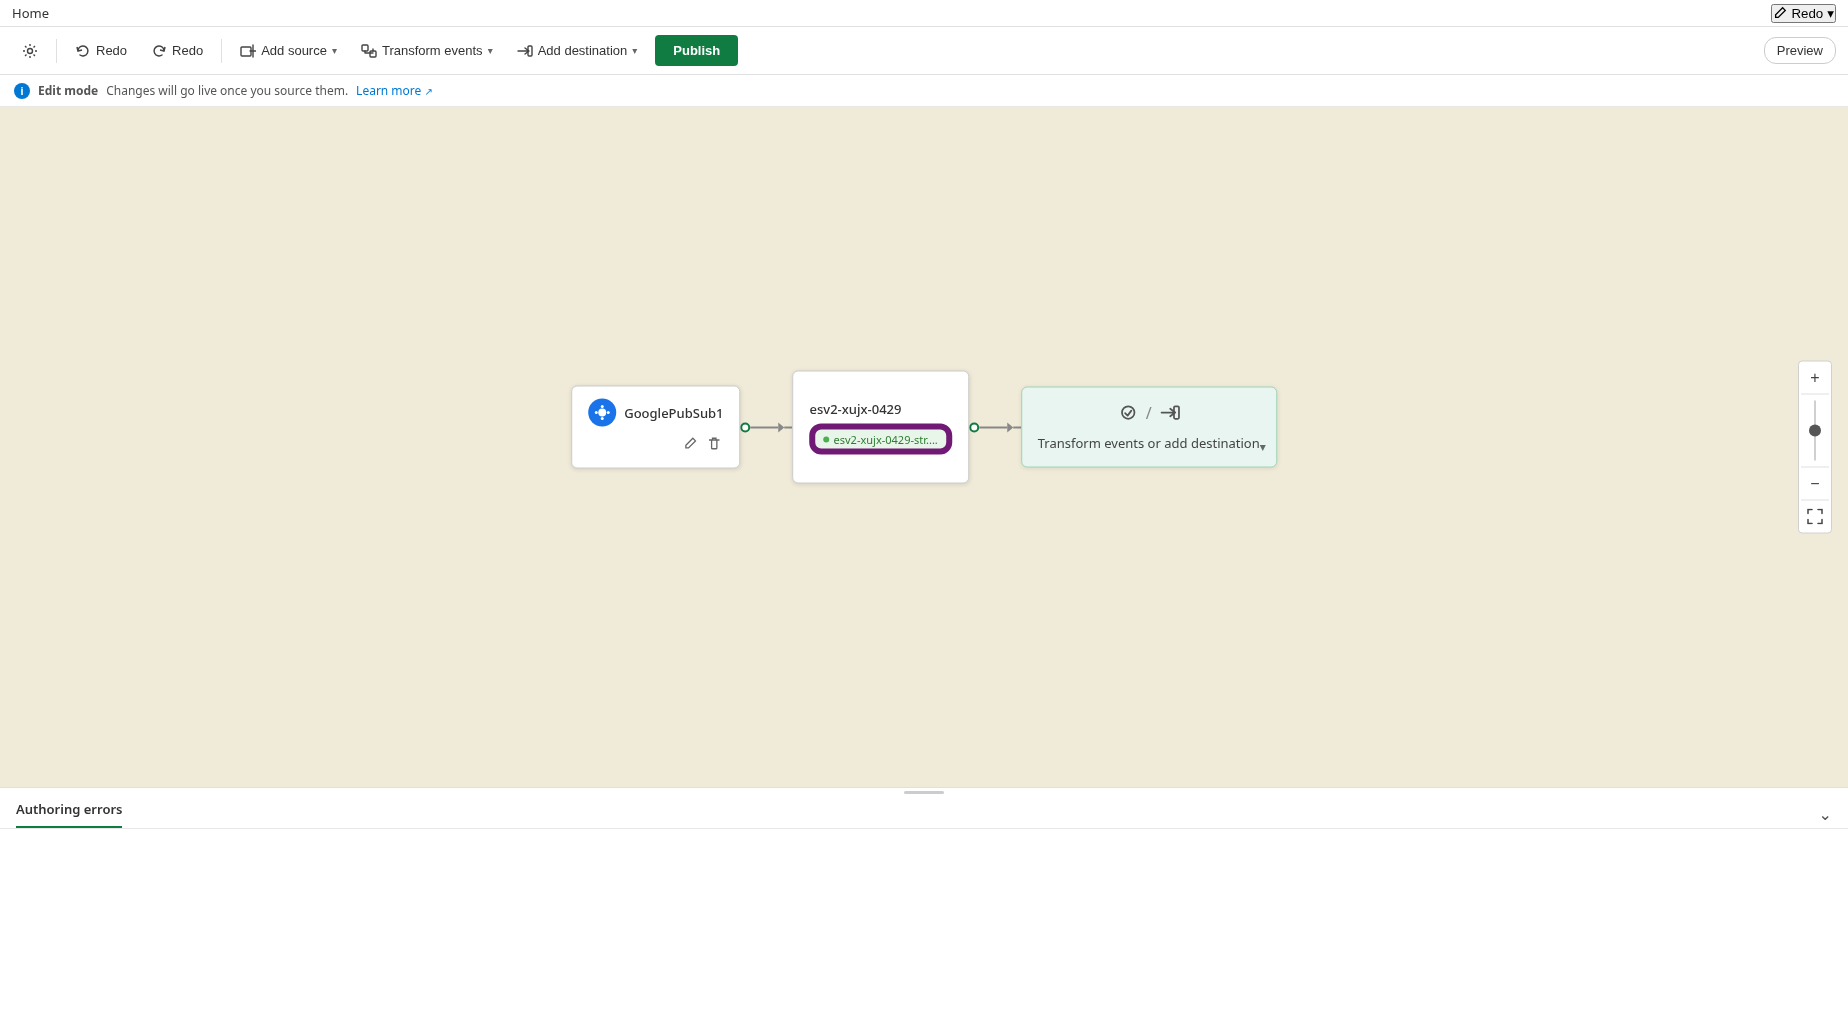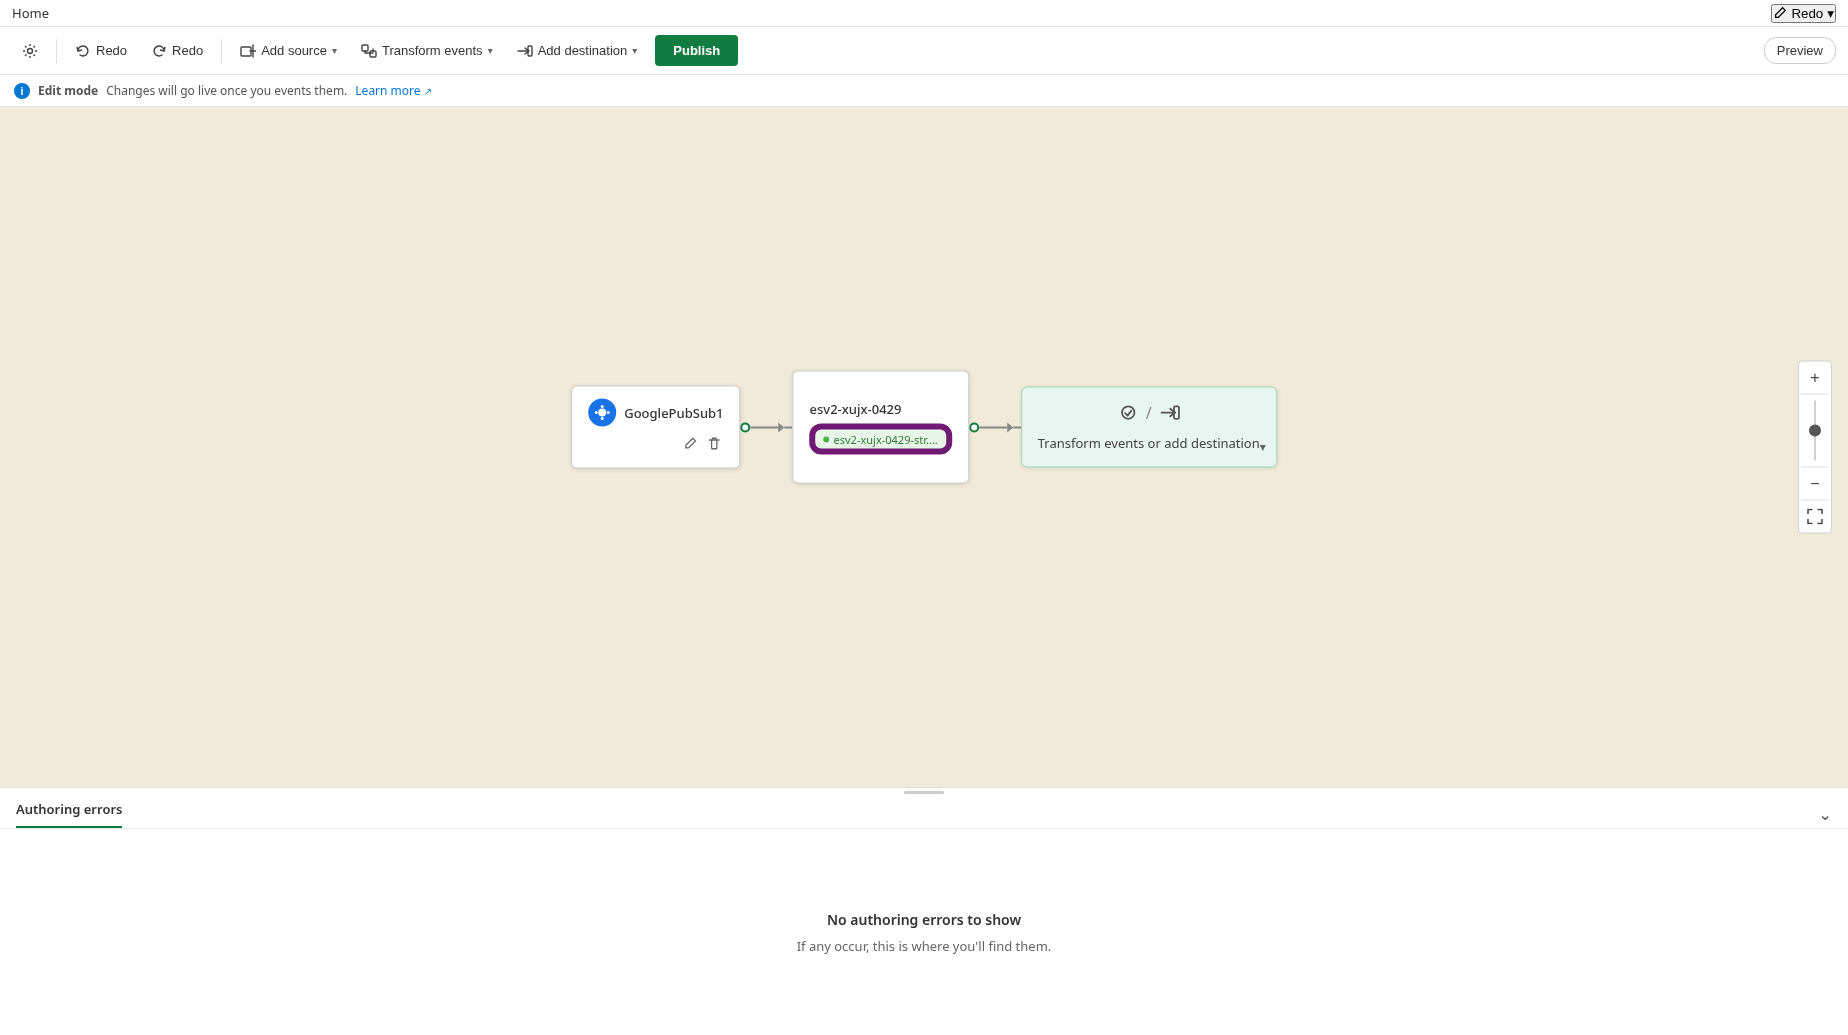--- a/index.html
+++ b/index.html
@@ -436,21 +436,21 @@
   </button>
 
   <button class="publish-btn">Publish</button>
 
   <button class="preview-btn">Preview</button>
 </div>
 
 <div class="info-bar">
   <div class="info-icon">i</div>
   <strong>Edit mode</strong>
-  <span>Changes will go live once you events them.</span>
+  <span>Changes will go live once you source them.</span>
   <a class="info-link">
     <span>Learn more</span>
     <span style="font-size:10px;">↗</span>
   </a>
 </div>
 
 <div class="main-area">
   <div class="canvas-wrapper">
 
     <div class="flow-container">
@@ -543,18 +543,14 @@
   <div class="bottom-panel">
     <div class="bottom-panel-handle">
       <div class="handle-bar"></div>
     </div>
     <div class="bottom-panel-header">
       <div class="bottom-panel-title">Authoring errors</div>
       <button class="bottom-panel-collapse">
         <span>⌄</span>
       </button>
     </div>
-    <div class="bottom-panel-content">
-      <div class="no-errors-title">No authoring errors to show</div>
-      <div class="no-errors-subtitle">If any occur, this is where you'll find them.</div>
-    </div>
   </div>
 </div>
 
 </body></html>

